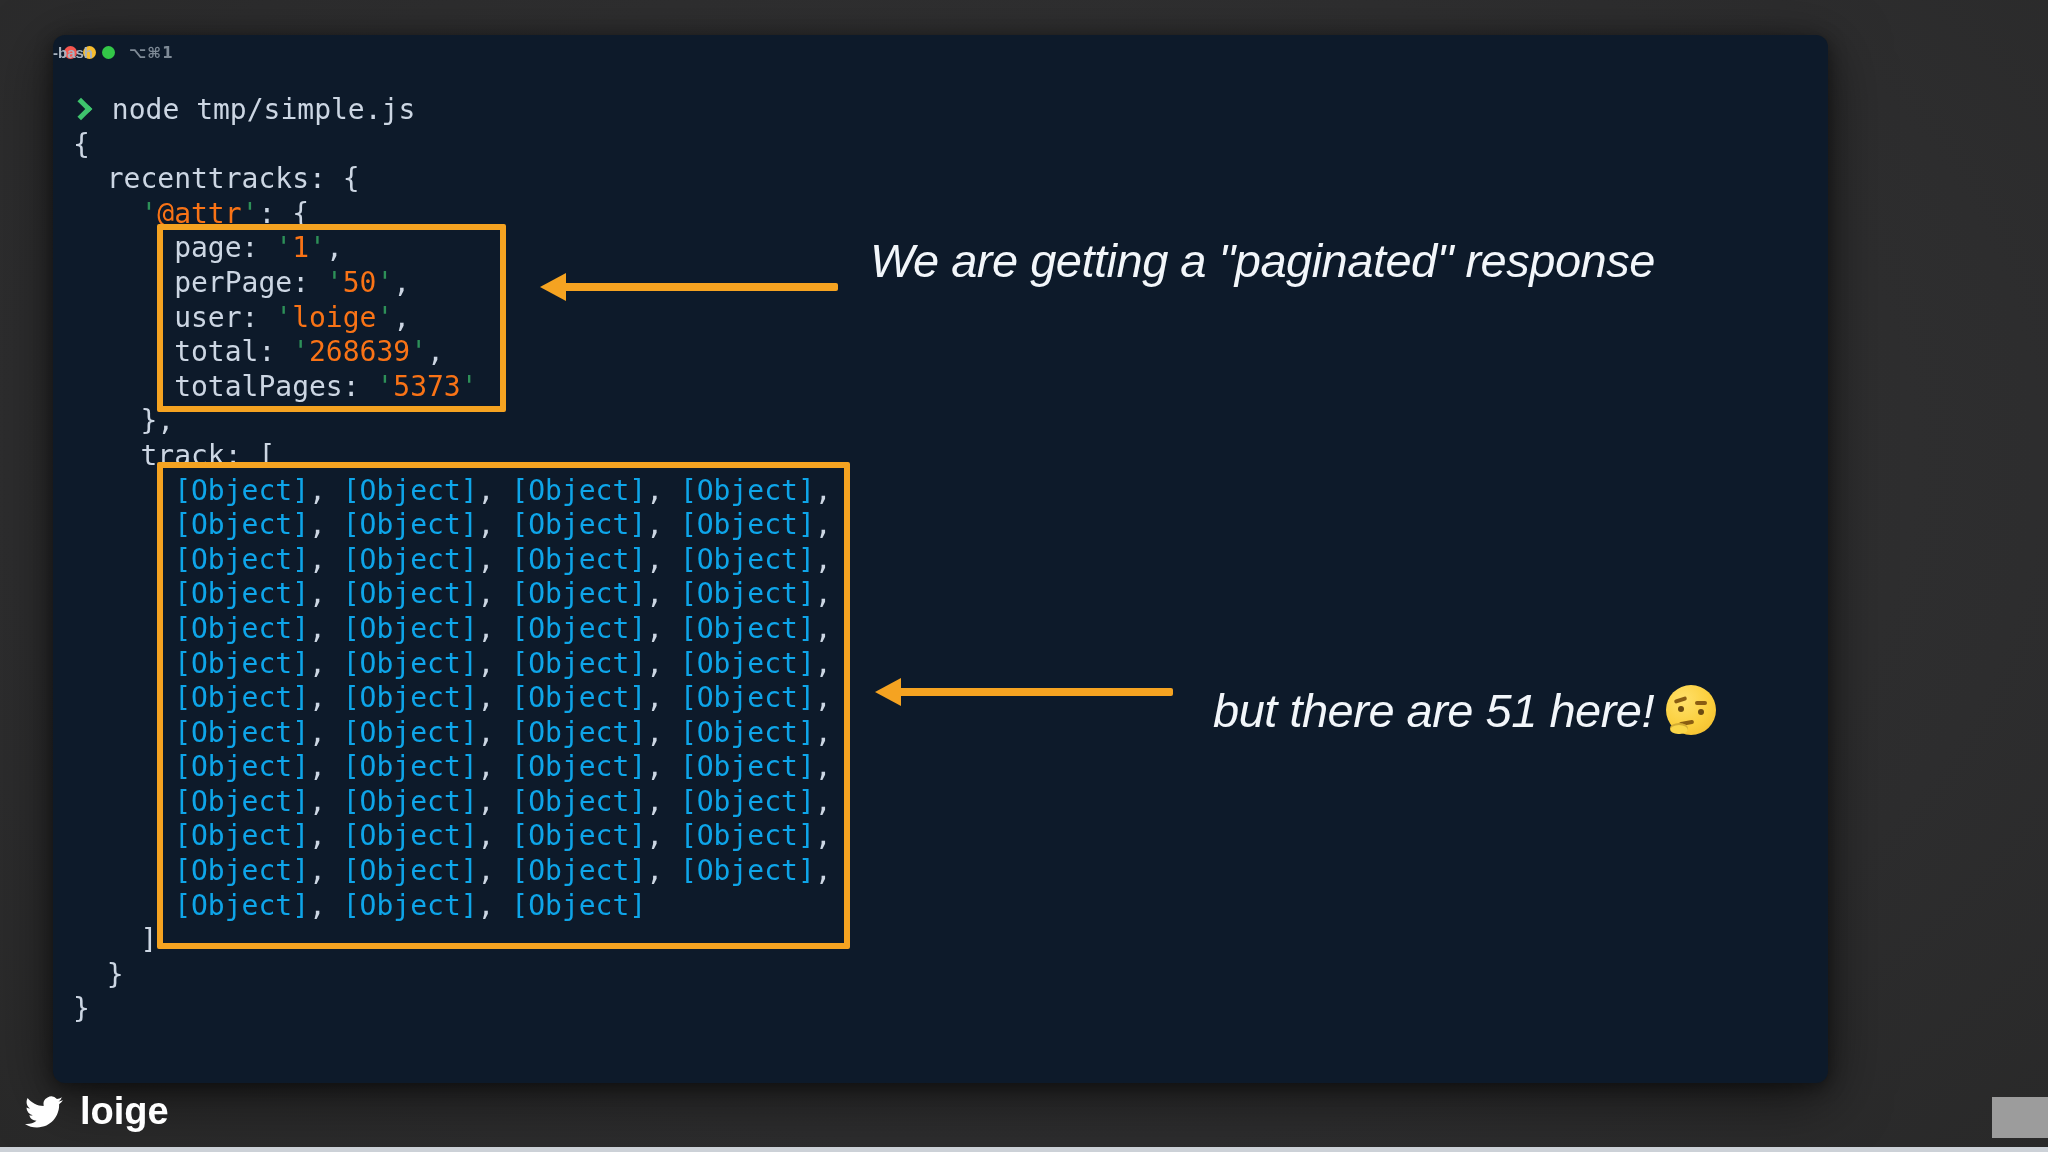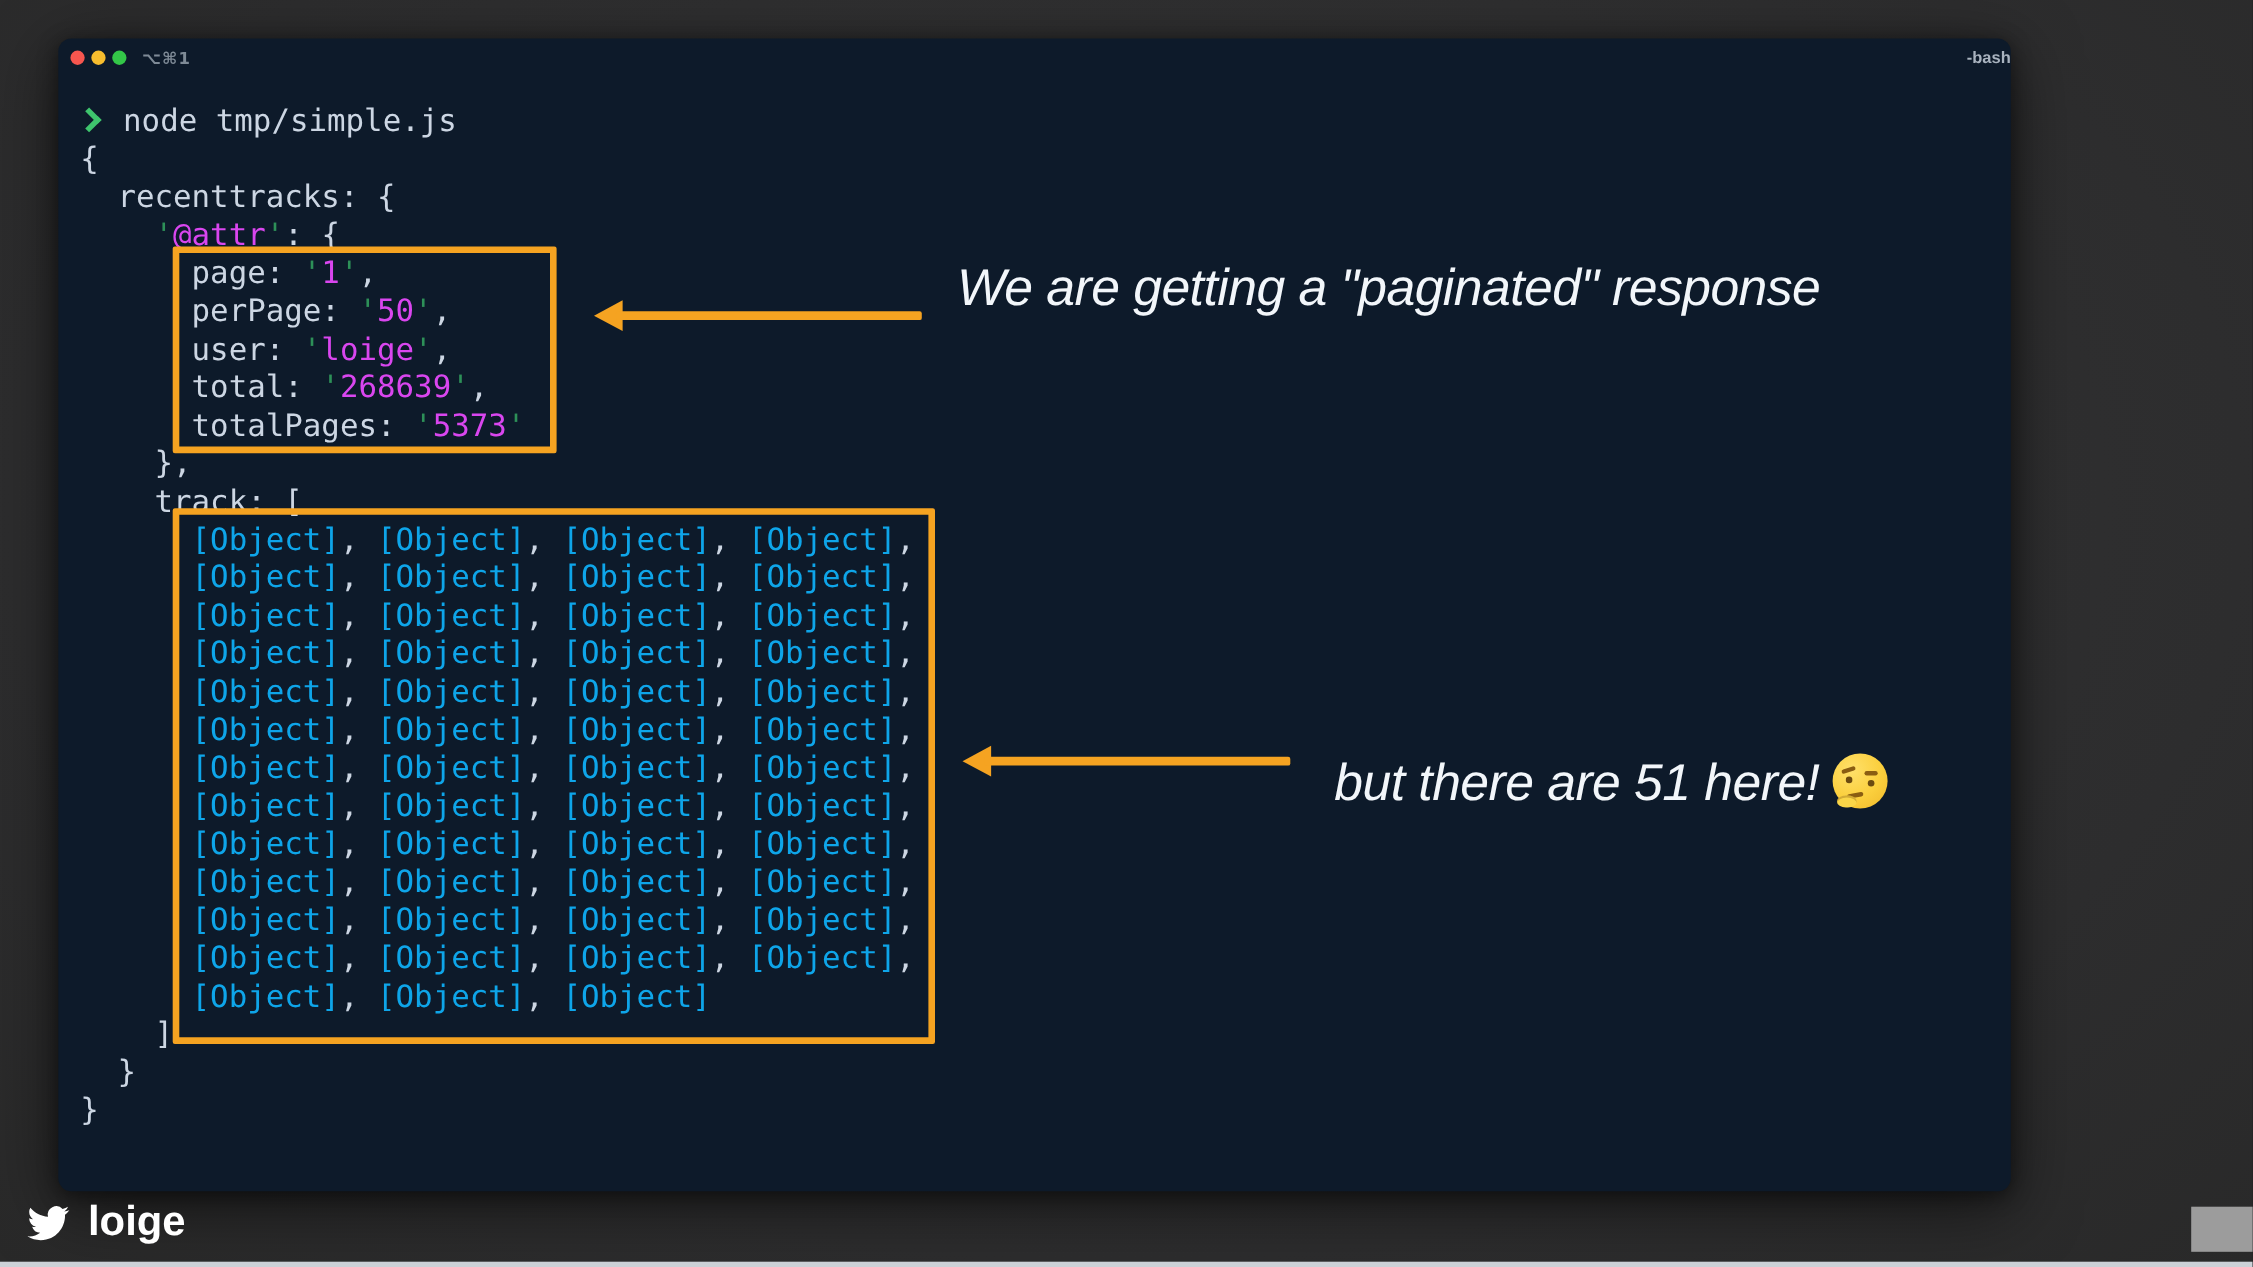--- a/index.html
+++ b/index.html
@@ -17,31 +17,31 @@
   .titlebar{position:absolute;left:0;top:0;width:100%;height:38px;}
   .traffic{position:absolute;top:11px;width:13px;height:13px;border-radius:50%;}
   .traffic.close{left:11px;background:#f6564f;}
   .traffic.minimize{left:30px;background:#f7bd2e;}
   .traffic.zoom{left:49px;background:#33c748;}
   .tb-shortcut{
     position:absolute;left:76px;top:9px;font-size:15px;font-weight:bold;color:#7e8a96;
     font-family:"DejaVu Sans", sans-serif;letter-spacing:1px;
   }
   .tb-title{
-    position:absolute;left:0;right:0;top:9px;text-align:right;
+    position:absolute;left:0;right:0;top:9px;text-align:left;
     font-size:15px;font-weight:bold;color:#a9b3bf;
   }
   .term-content{
     position:absolute;left:20px;top:58px;
     font-family:"DejaVu Sans Mono", monospace;font-size:28px;line-height:34.6px;
     white-space:pre;
   }
   .tline{white-space:pre;}
   .c-p{color:#ccd6e3;}
-  .c-s{color:#d946ef;}
+  .c-s{color:#f97316;}
   .c-q{color:#2d9058;}
   .c-o{color:#0ea5e9;}
   .chevron{
     display:inline-block;width:11px;height:11px;margin:0 6px 2px 0;
     border-top:5px solid #3ec46d;border-right:5px solid #3ec46d;
     transform:rotate(45deg);
   }
   
   .hl-box{position:absolute;border:6px solid #f5a321;border-radius:2px;background:transparent;}
   .hl-box.attr{left:157px;top:224px;width:337px;height:176px;}

